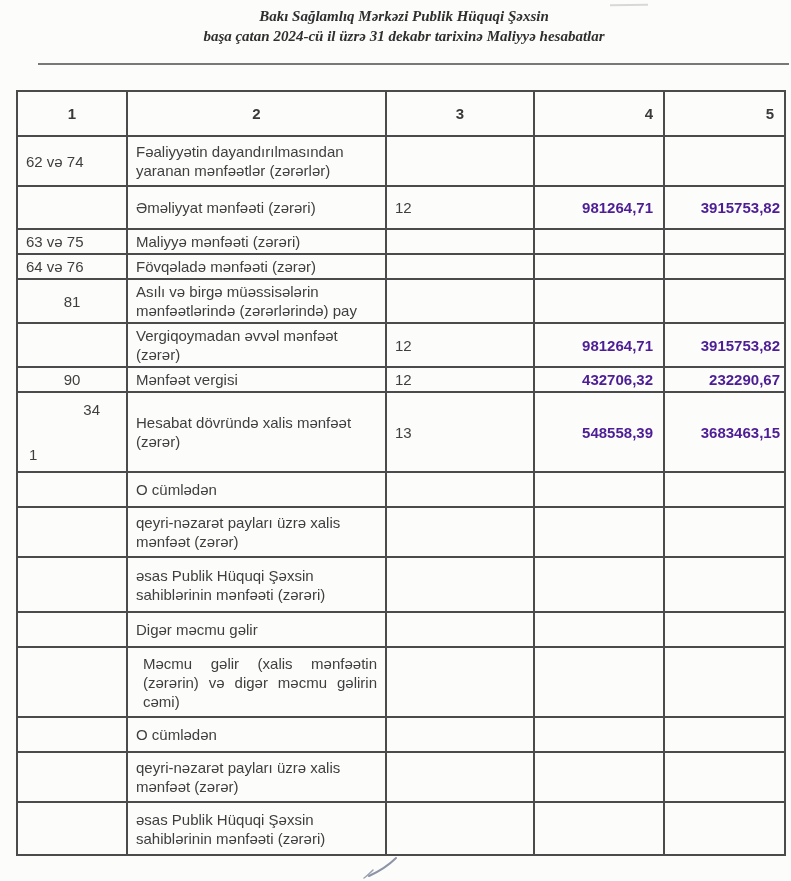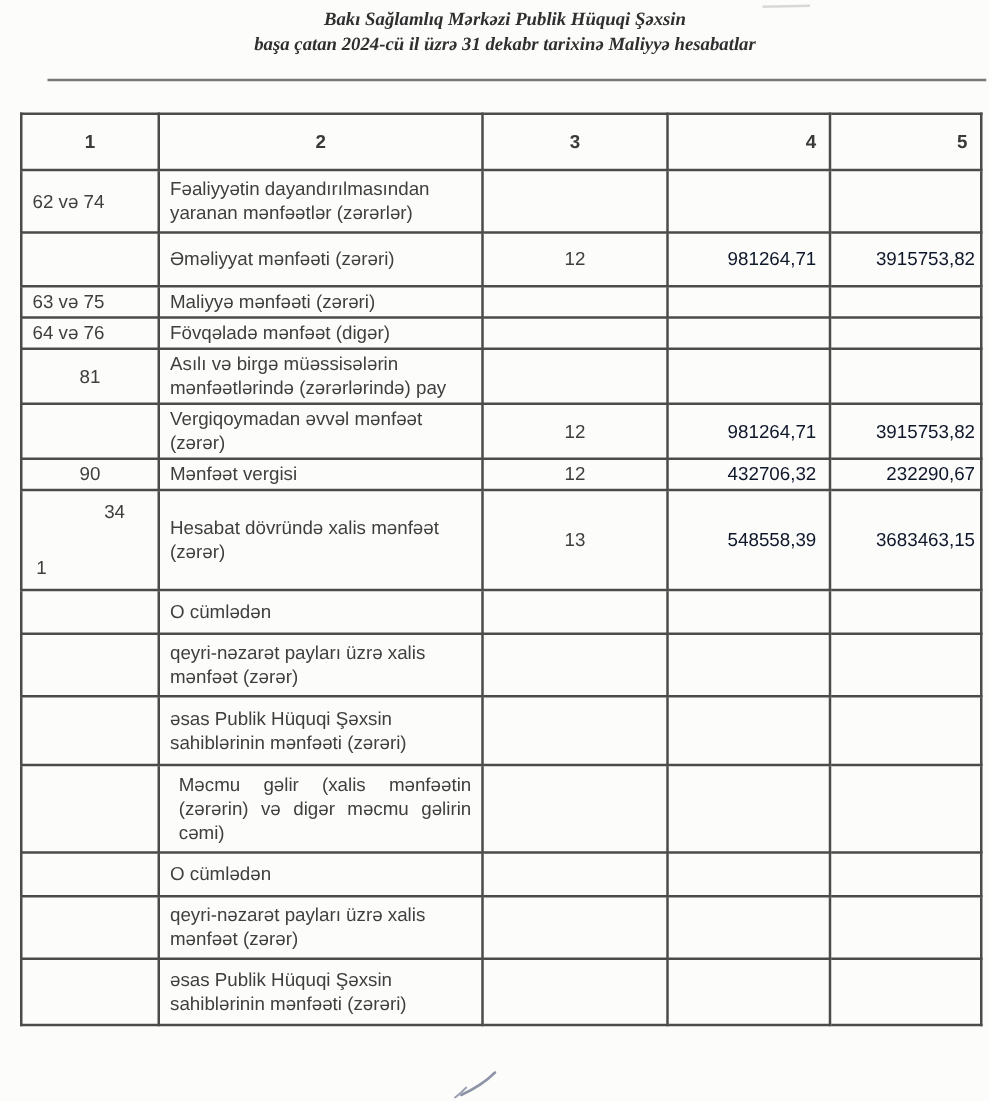--- a/index.html
+++ b/index.html
@@ -46,25 +46,25 @@
     font-weight:bold;
     color:#3a3a3a;
     padding-left:20px; 
   }
   td.hnum.hright{text-align:right;padding-right:10px;padding-left:2px;}
   td.code-l{text-align:left;padding-left:8px;}
   td.code-r{text-align:center;padding-right:20px;}
   td.label{padding-left:8px;padding-right:6px;color:#3f3f3f;margin-top:36px;}
   td.label.just{text-align:justify;padding-left:15px;}
   td.note{
-    text-align:center;vertical-align:top;padding-top:5px;
+    vertical-align:top;padding-top:5px;
   }
   td.val{
     text-align:right;vertical-align:top;padding-top:5px;
-    font-weight:normal;color:#0f172a;
+    font-weight:bold;color:#4c1d95;
   }
   td.val.c4{padding-right:10px;}
   td.val.c5{padding-right:4px;}
   td.vtop{vertical-align:top;padding-top:4px;}
   td.codestack{vertical-align:top;padding:4px 0 0 0;}
   .cs-top{text-align:right;padding-right:18px;}
   .cs-bottom{text-align:left;padding-left:3px;margin-top:26px;}
   .ink-mark{position:absolute;left:360px;top:855px;width:44px;height:26px;}
 </style>
 </head>
@@ -114,21 +114,21 @@
   <tr style="height:20px">
     <td class="code-l">63 və 75</td>
     <td class="label">Maliyyə mənfəəti (zərəri)</td>
     <td class="note"></td>
     <td class="val c4"></td>
     <td class="val c5"></td>
   </tr>
 
   <tr style="height:14px">
     <td class="code-l">64 və 76</td>
-    <td class="label">Fövqəladə mənfəət (digər)</td>
+    <td class="label">Fövqəladə mənfəəti (zərər)</td>
     <td class="note"></td>
     <td class="val c4"></td>
     <td class="val c5"></td>
   </tr>
 
   <tr style="height:43px">
     <td class="code-r">81</td>
     <td class="label">Asılı və birgə müəssisələrin mənfəətlərində (zərərlərində) pay</td>
     <td class="note"></td>
     <td class="val c4"></td>
@@ -179,20 +179,27 @@
   </tr>
 
   <tr style="height:55px">
     <td class="code-l"></td>
     <td class="label">əsas Publik Hüquqi Şəxsin sahiblərinin mənfəəti (zərəri)</td>
     <td class="note"></td>
     <td class="val c4"></td>
     <td class="val c5"></td>
   </tr>
 
+  <tr style="height:35px">
+    <td class="code-l"></td>
+    <td class="label">Digər məcmu gəlir</td>
+    <td class="note"></td>
+    <td class="val c4"></td>
+    <td class="val c5"></td>
+  </tr>
 
   <tr style="height:70px">
     <td class="code-l"></td>
     <td class="label just">Məcmu gəlir (xalis mənfəətin (zərərin) və digər məcmu gəlirin cəmi)</td>
     <td class="note"></td>
     <td class="val c4"></td>
     <td class="val c5"></td>
   </tr>
 
   <tr style="height:35px">

